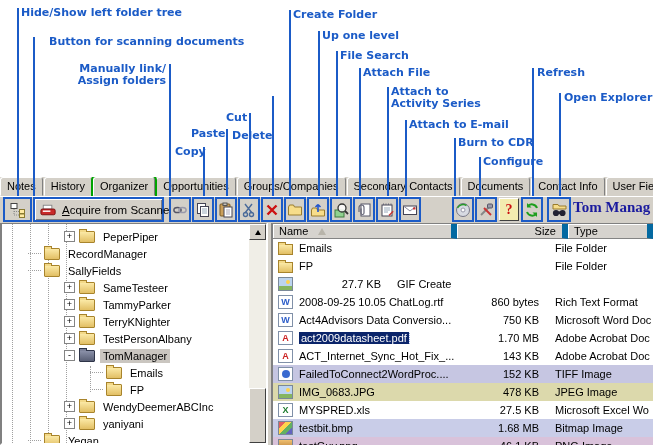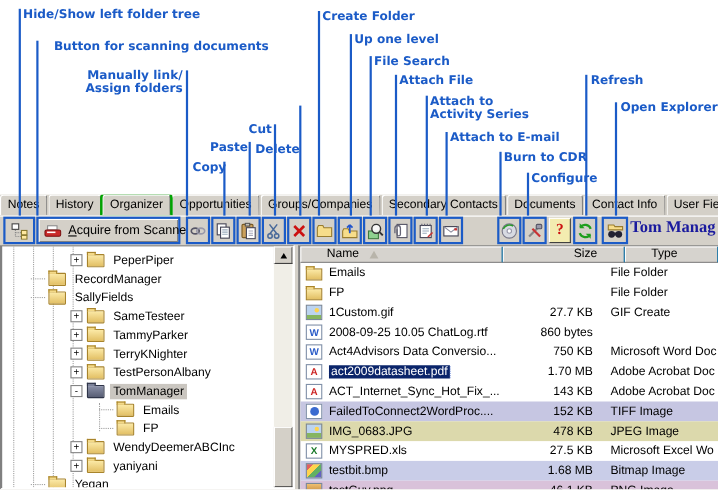--- a/index.html
+++ b/index.html
@@ -68,22 +68,22 @@
         display:flex;align-items:center;justify-content:center;}
   .sbtn .tri{width:0;height:0;border-left:3.5px solid transparent;border-right:3.5px solid transparent;
         border-bottom:5px solid #000;}
   .sthumb{position:absolute;left:0;width:17px;top:164px;bottom:0;background:#d4d0c8;
         border:1px solid;border-color:#fff #404040 #404040 #fff;box-sizing:border-box;}
 
   
   .listpanel{position:absolute;left:271px;top:0;width:382px;height:223px;box-sizing:border-box;
         background:#fff;border-top:2px solid #808080;border-left:2px solid #808080;overflow:hidden;}
   .lheader{display:flex;height:15px;background:#d6d3ce;font-size:11px;color:#000;}
-  .hc{box-sizing:border-box;border-right:1px solid #0369a1;border-bottom:1px solid #848484;
-        box-shadow:inset 1px 1px 0 #fff;padding:0 24px;line-height:14px;display:flex;align-items:center;}
+  .hc{box-sizing:border-box;border-right:6px solid #0369a1;border-bottom:1px solid #848484;
+        box-shadow:inset 1px 1px 0 #fff;padding:0 6px;line-height:14px;display:flex;align-items:center;}
   .hc-name{width:184px;}
   .hc-size{width:111px;justify-content:flex-end;}
   .hc-type{flex:1;}
   .sorttri{display:inline-block;width:0;height:0;border-left:4px solid transparent;
         border-right:4px solid transparent;border-bottom:7px solid #b8b4aa;margin-left:10px;}
   .lrow{display:flex;align-items:center;height:18px;font-size:11px;color:#000;white-space:nowrap;}
   .lname{width:158px;overflow:hidden;}
   .lname .sel{background:#0a246a;color:#fff;padding:1px 2px;outline:1px dotted #9db1e6;}
   .lsize{width:92px;text-align:right;padding-right:10px;box-sizing:border-box;}
   .ltype{flex:1;padding-left:6px;overflow:hidden;}
@@ -454,28 +454,28 @@
           <span class="ltype">File Folder</span>
         </div>
       <div class="lrow">
           <span class="fi fi-folder"></span>
           <span class="lname">FP</span>
           <span class="lsize"></span>
           <span class="ltype">File Folder</span>
         </div>
       <div class="lrow">
           <span class="fi fi-image"></span>
-          <span class="lname">1Custom.gif</span>
           <span class="lsize">27.7 KB</span>
           <span class="ltype">GIF Create</span>
         </div>
       <div class="lrow">
           <span class="fi fi-page fi-word"></span>
           <span class="lname">2008-09-25 10.05 ChatLog.rtf</span>
           <span class="lsize">860 bytes</span>
+          <span class="ltype">Rich Text Format</span>
         </div>
       <div class="lrow">
           <span class="fi fi-page fi-word"></span>
           <span class="lname">Act4Advisors Data Conversio...</span>
           <span class="lsize">750 KB</span>
           <span class="ltype">Microsoft Word Doc</span>
         </div>
       <div class="lrow">
           <span class="fi fi-page fi-pdf"></span>
           <span class="lname"><span class="sel">act2009datasheet.pdf</span></span>

